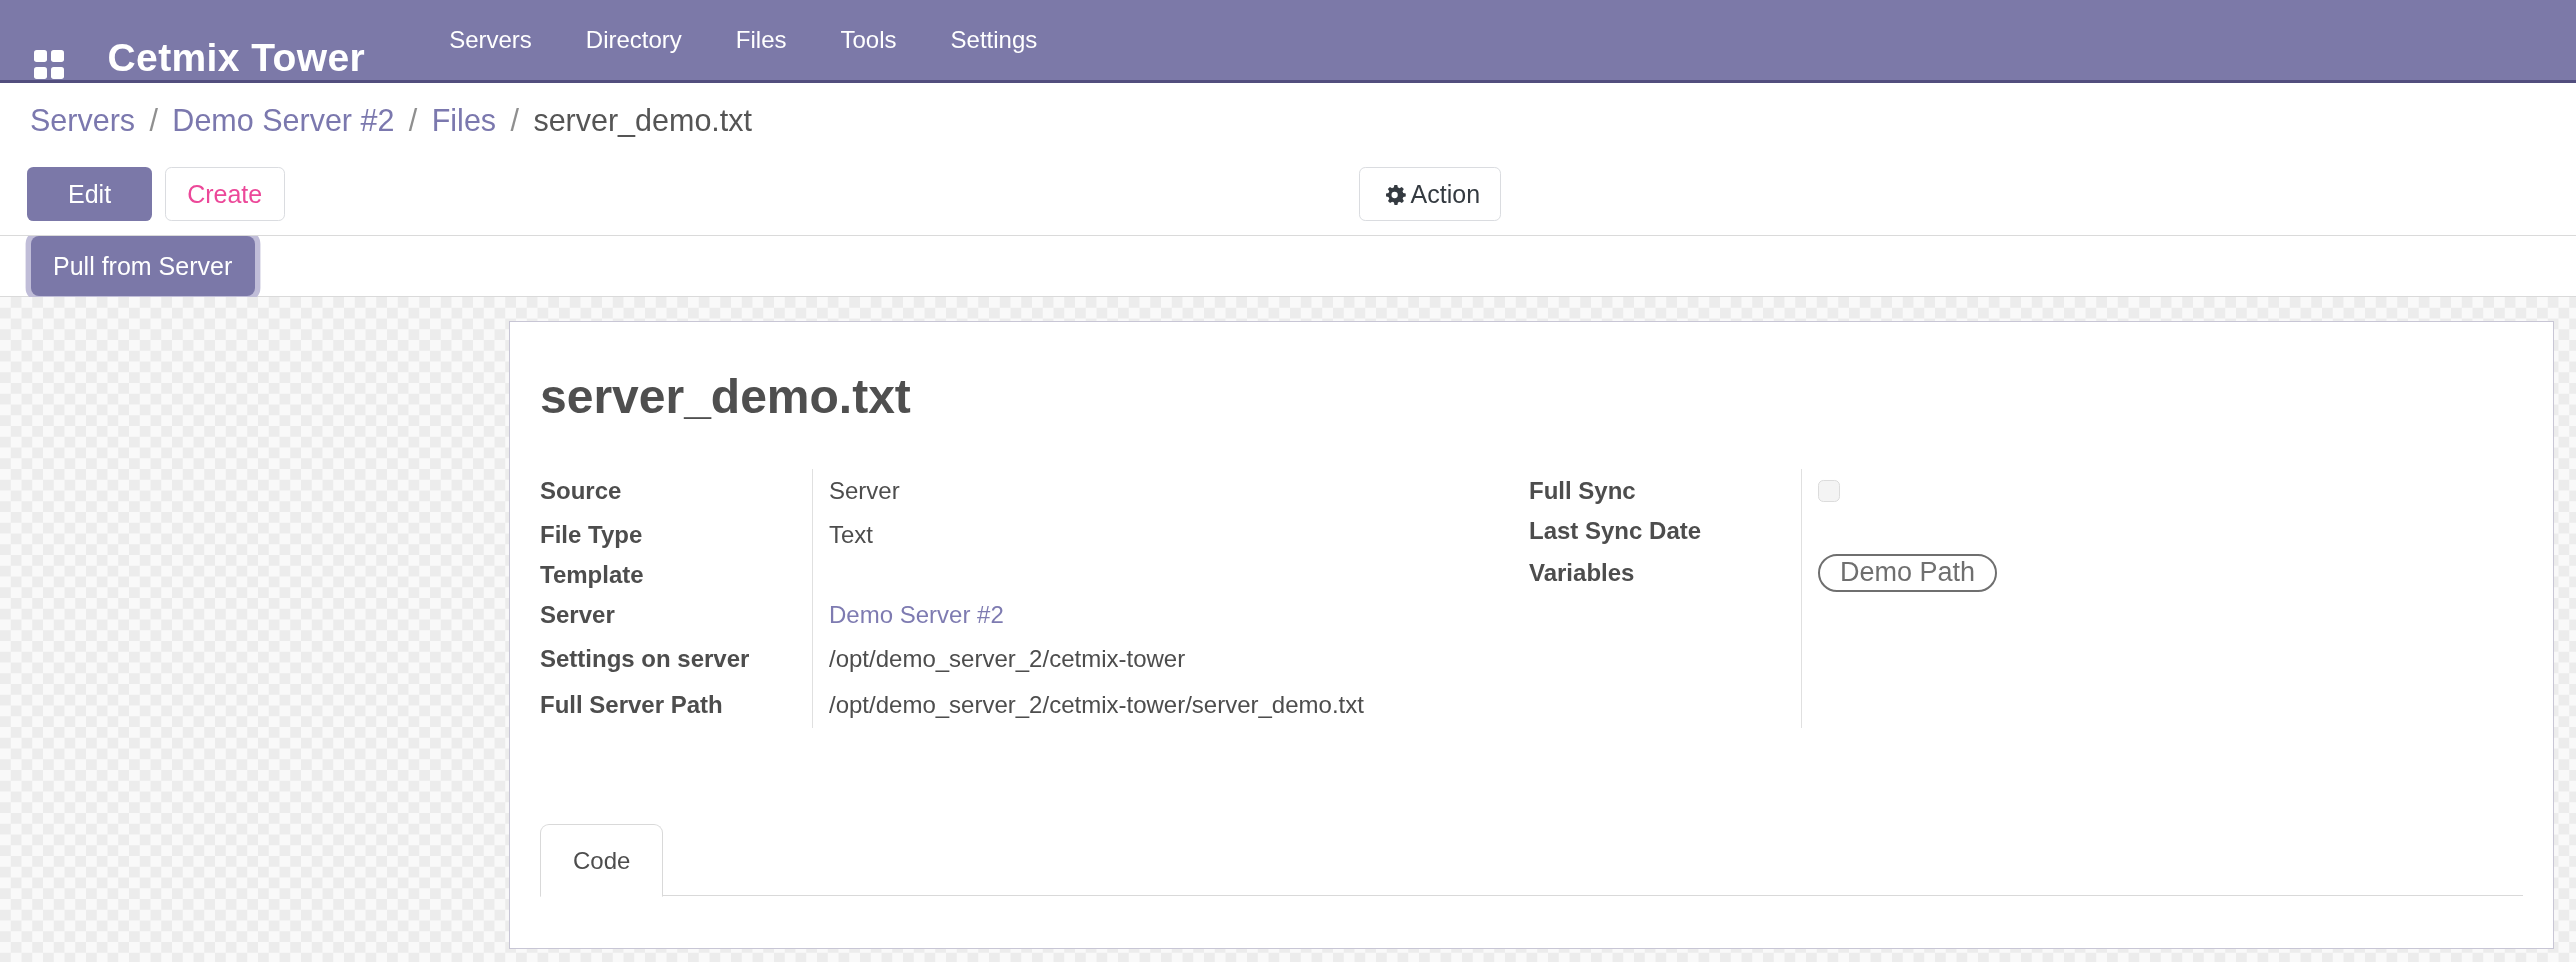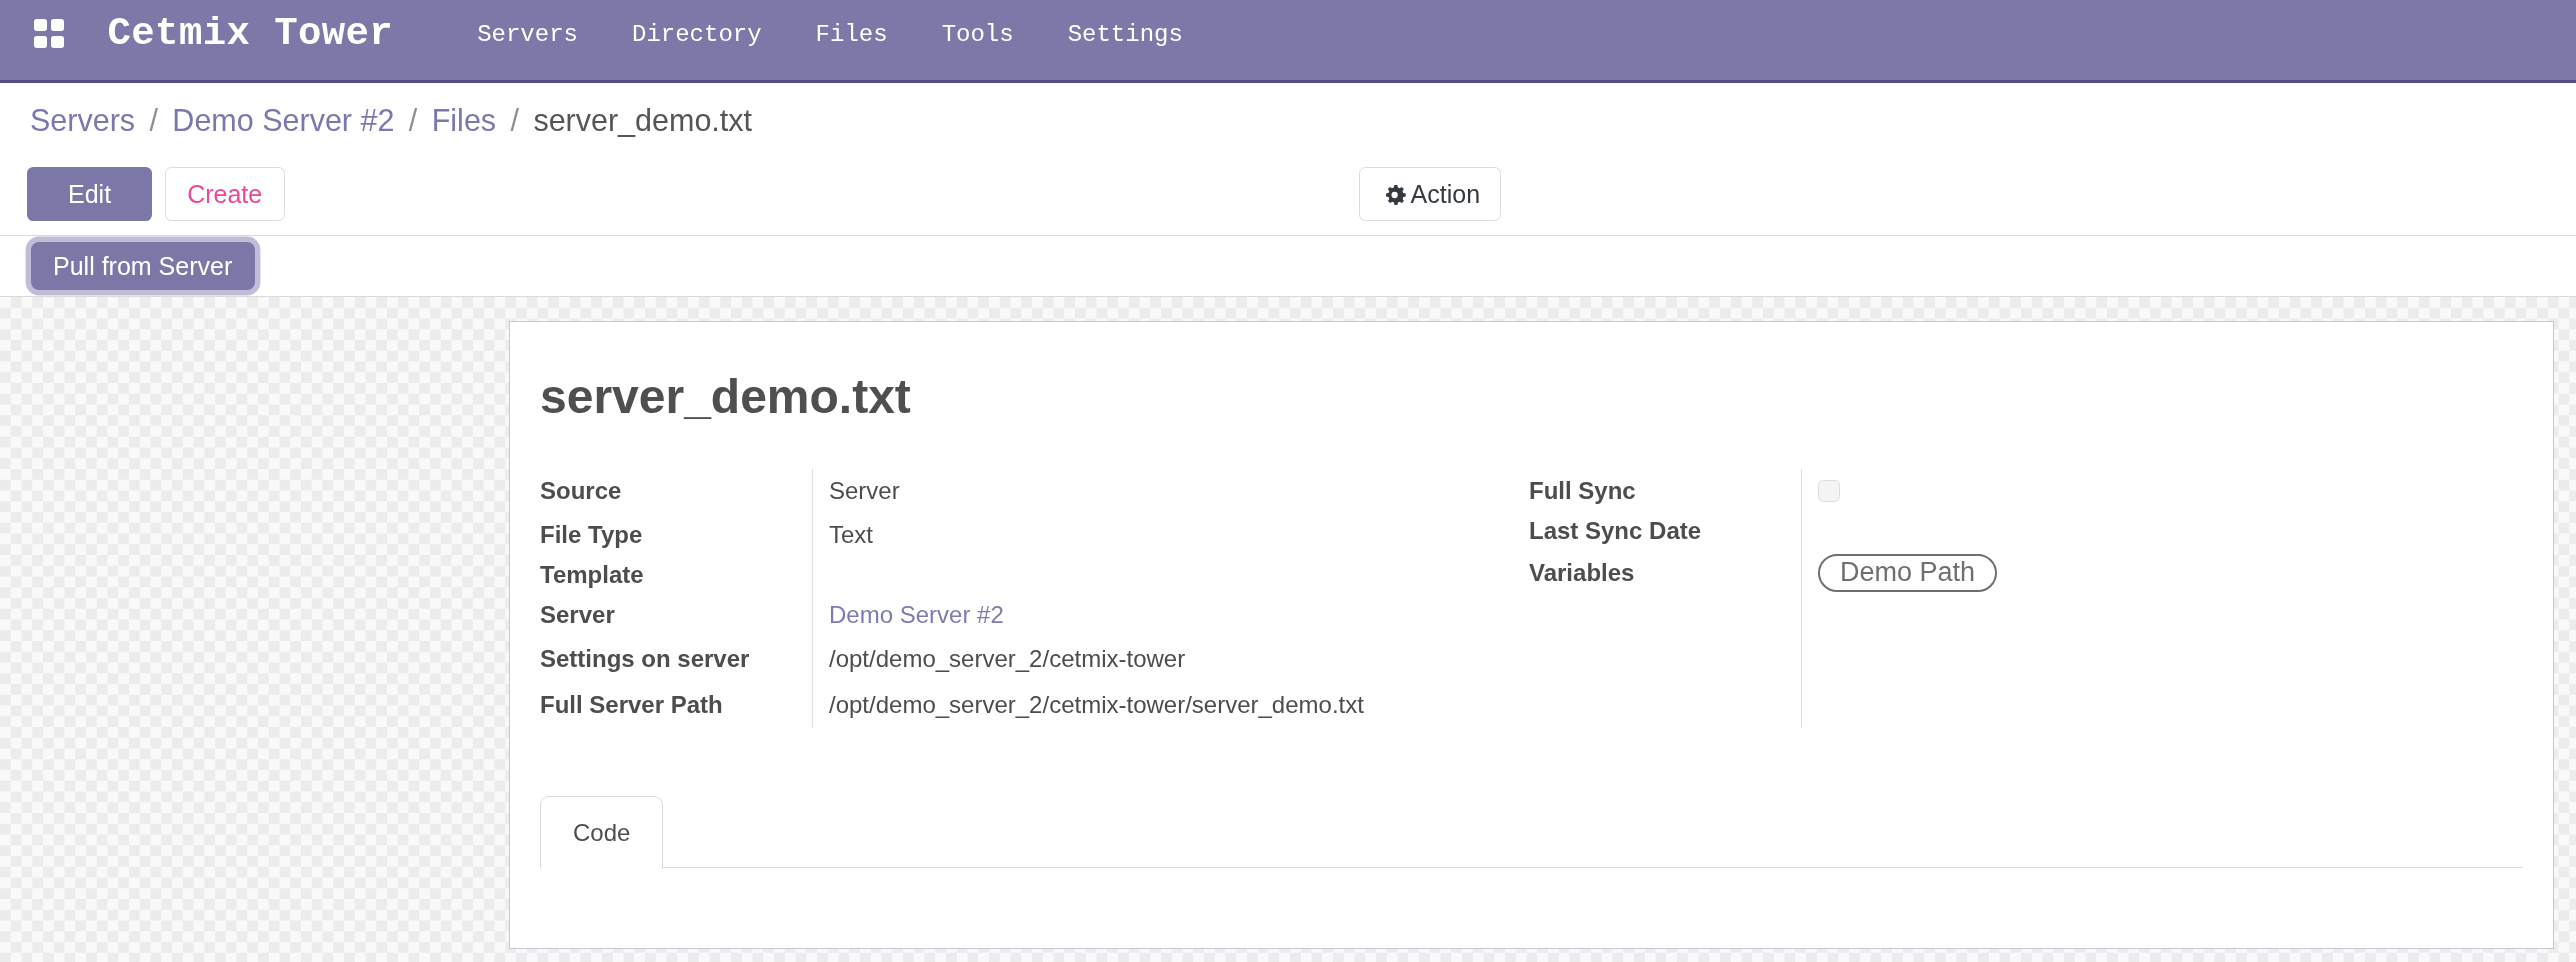--- a/index.html
+++ b/index.html
@@ -8,23 +8,22 @@
     font-family: "Liberation Sans", sans-serif;
     color: #4d4d4d;
     background: #fff;
   }
 
   
   .navbar {
     height: 83px;
     background: #7c79a8;
     border-bottom: 3.6px solid #524e7e;
-    display: flex; align-items: center;
-    padding: 0 0 12px 34px;
-    font-family: Liberation Mono, monospace;
+    display: flex; align-items: flex-end;
+    padding: 0 0 0 34px;
   }
   .apps-btn {
     width: 30.5px; height: 30.5px;
     display: grid; grid-template-columns: 12.6px 12.6px; grid-template-rows: 12.6px 12.6px;
     gap: 4.5px; cursor: pointer; margin-right: 43px;
   }
   .apps-btn .sq { background: #fff; border-radius: 2.7px; }
   .brand {
     color: #fff; font-size: 39px; font-weight: bold;
     letter-spacing: 0.4px; margin-right: 57px; cursor: pointer;
@@ -68,21 +67,21 @@
     padding: 0 20px; gap: 2px;
   }
   .action-btn svg { display: block; }
 
   
   .statusbar {
     height: 61px; background: #fff; border-bottom: 1.8px solid #dadada;
     display: flex; align-items: center; padding-left: 30.5px;
   }
   .pull-btn {
-    background: #7b78a8; color: #fff; height: 48px; padding: 0 21.5px;
+    background: #7b78a8; color: #fff; height: 60px; padding: 0 21.5px;
     font-size: 25px; border-radius: 8px;
     box-shadow: 0 0 0 5.4px #c0bdd8;
   }
 
   
   .content {
     position: relative;
     height: 665px;
     background:
       repeating-conic-gradient(#ececec 0% 25%, #f9f9f9 0% 50%) 0 0 / 21.5px 21.5px;
@@ -122,21 +121,21 @@
   }
 
   
   .tab-strip { margin-top: 36px; border-bottom: 1.8px solid #d9d9d9; }
   .tab {
     display: inline-block;
     border: 1.8px solid #d9d9d9; border-bottom-color: #fff;
     border-radius: 9px 9px 0 0;
     margin-bottom: -1.8px;
     padding: 21.5px 32px;
-    font-size: 24px; color: #4d4d4d; background: #fff; cursor: pointer;
+    font-size: 24px; color: #4d4d4d; background: #fff; cursor: pointer; margin-top: 28px;
   }
 </style>
 </head>
 <body>
 
 <div class="navbar">
   <div class="apps-btn">
     <span class="sq"></span>
     <span class="sq"></span>
     <span class="sq"></span>

